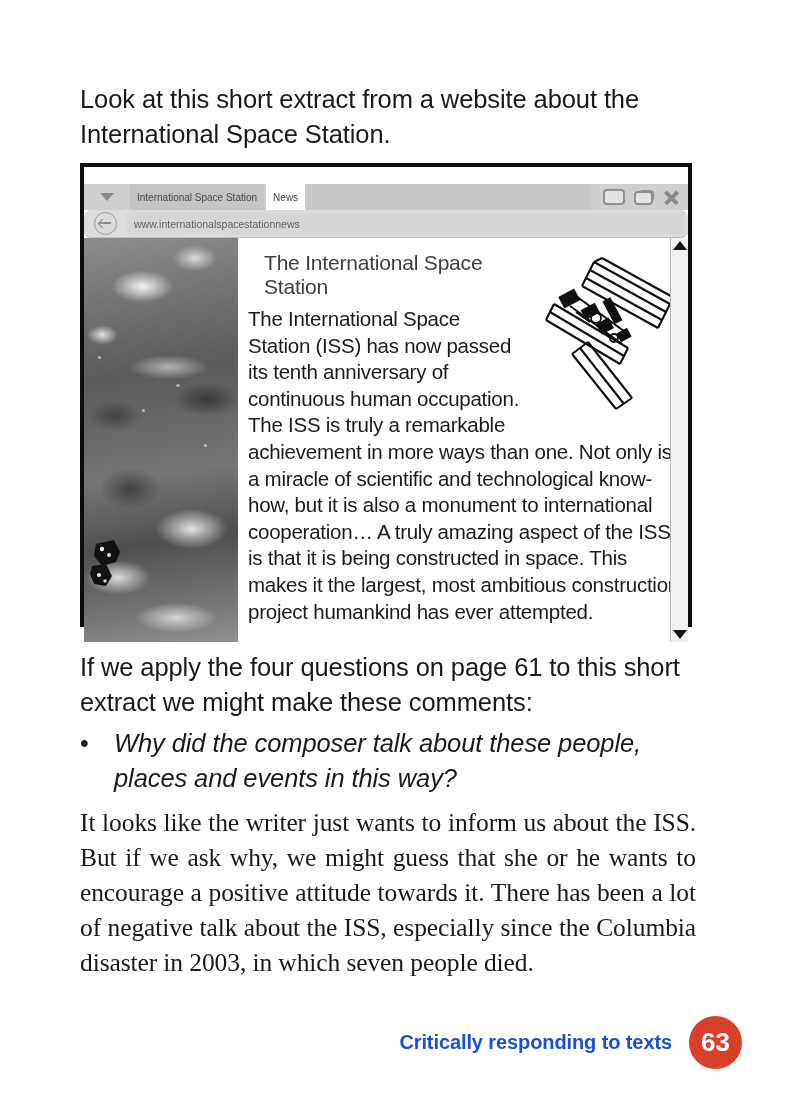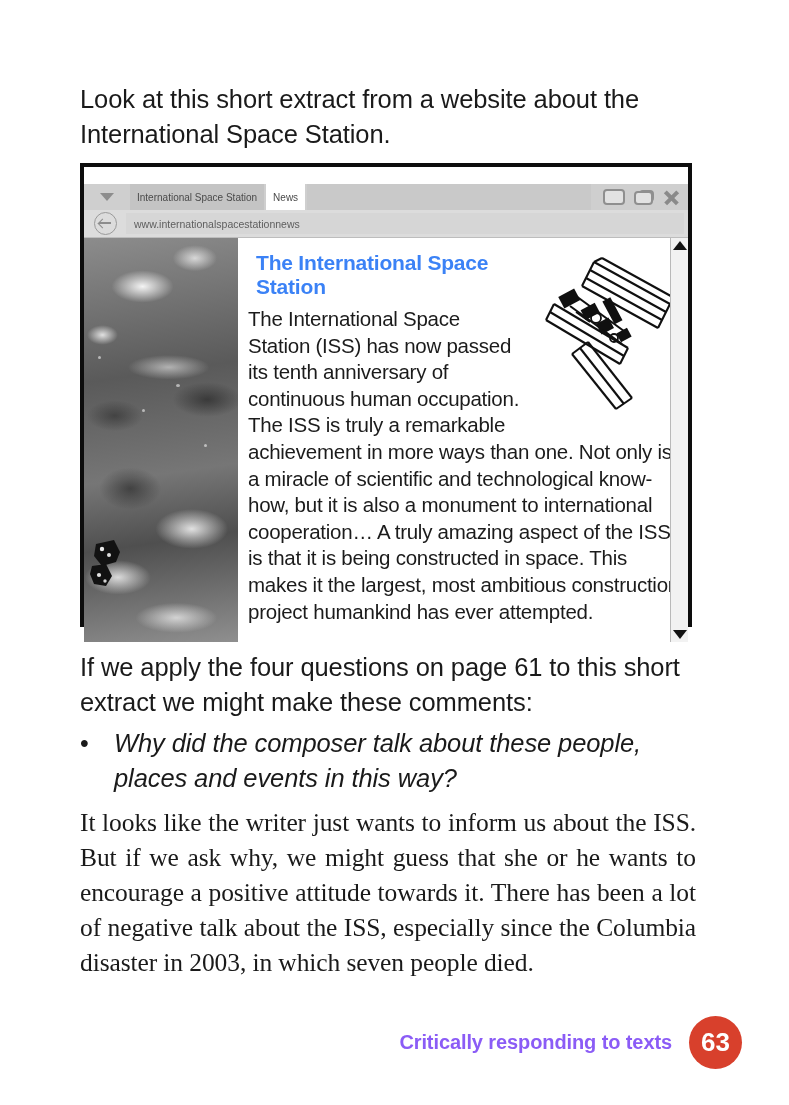--- a/index.html
+++ b/index.html
@@ -125,20 +125,21 @@
   }
   .ctl-close:before { transform: rotate(45deg); }
   .ctl-close:after  { transform: rotate(-45deg); }
 
   .chrome-url {
     height: 27px;
     background: #dcdcdc;
     display: flex;
     align-items: center;
     border-bottom: 1px solid #bdbdbd;
+    border-radius: 7px;
   }
   .back-btn {
     width: 42px;
     display: flex;
     align-items: center;
     justify-content: center;
   }
   .back-circle {
     width: 21px; height: 21px;
     border: 1.6px solid #9a9a9a;
@@ -215,24 +216,24 @@
   }
 
   .page-content {
     flex: 1;
     position: relative;
     padding: 10px 0 0 10px;
     overflow: hidden;
   }
   .site-heading {
     font-size: 21px;
-    font-weight: bold;
+    font-weight: normal;
     letter-spacing: -0.2px;
-    margin: 3px 0 7px 8px;
-    color: #3b82f6;
+    margin: 3px 0 7px 16px;
+    color: #404040;
   }
   .iss-figure {
     float: right;
     width: 152px;
     height: 165px;
     margin: -2px 4px 2px 6px;
     shape-outside: polygon(0 0, 100% 0, 100% 100%, 0 100%);
   }
   .site-body {
     font-size: 20.5px;
@@ -311,21 +312,21 @@
     position: absolute;
     right: 47px;
     bottom: 36px;
     display: flex;
     align-items: center;
     gap: 17px;
   }
   .footer-label {
     font-size: 20px;
     font-weight: bold;
-    color: #8b5cf6;
+    color: #1d4ed8;
     letter-spacing: -0.1px;
   }
   .page-badge {
     width: 53px;
     height: 53px;
     border-radius: 50%;
     background: #d8402c;
     color: #ffffff;
     font-size: 26px;
     font-weight: bold;

